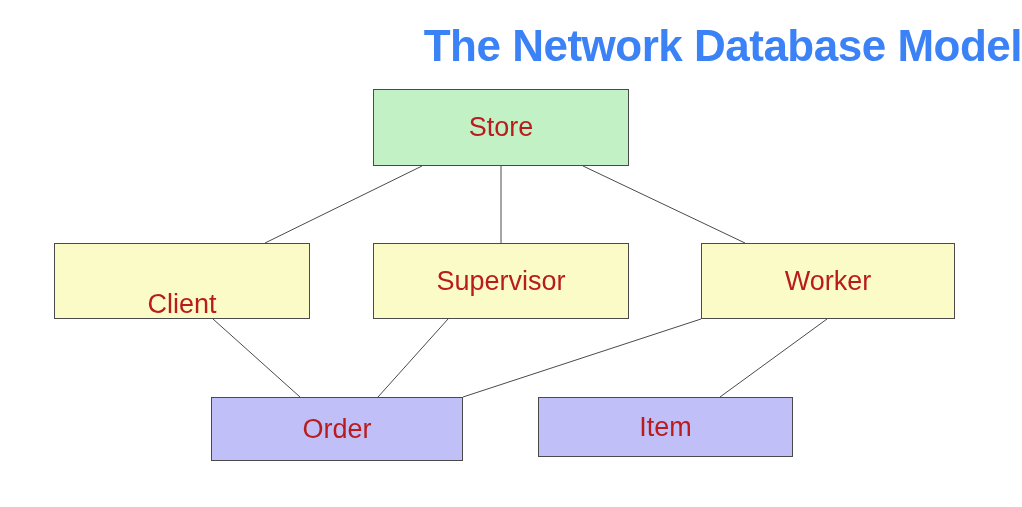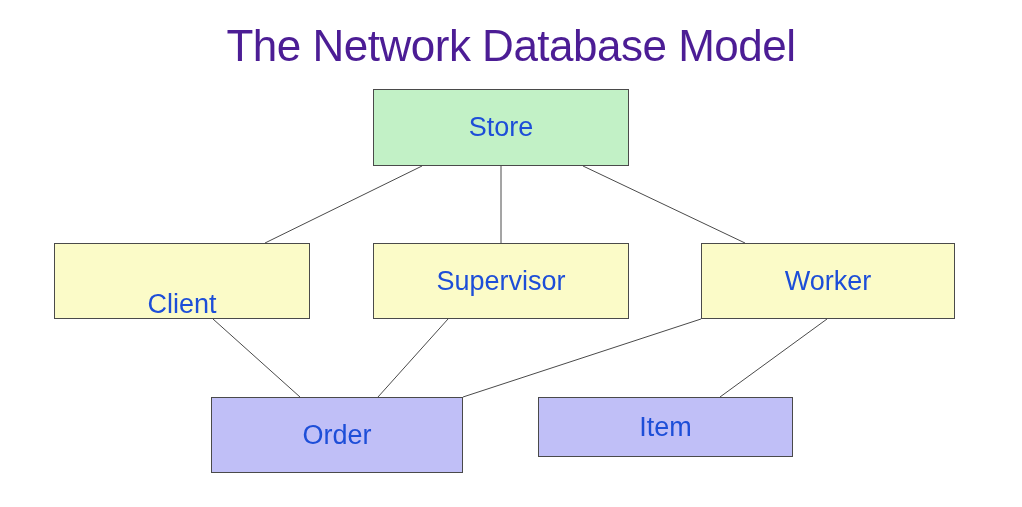--- a/index.html
+++ b/index.html
@@ -13,24 +13,24 @@
     width: 1022px;
     height: 507px;
     background: #ffffff;
     overflow: hidden;
   }
   .diagram-title {
     position: absolute;
     top: 22px;
     left: 0;
     width: 100%;
-    text-align: center;
+    text-align: right;
     font-size: 44px;
-    font-weight: normal;
-    color: #4c1d95;
+    font-weight: bold;
+    color: #3b82f6;
     letter-spacing: -0.5px;
     line-height: 1.1;
     white-space: nowrap;
   }
   .edges-svg {
     position: absolute;
     left: 0;
     top: 0;
     width: 1022px;
     height: 507px;
@@ -38,21 +38,21 @@
   .node {
     position: absolute;
     box-sizing: border-box;
     border: 1px solid #4a4a4a;
     display: flex;
     align-items: center;
     justify-content: center;
   }
   .node-label {
     font-size: 27px;
-    color: #1d4ed8;
+    color: #b91c1c;
     line-height: 1;
     white-space: nowrap;
   }
 </style>
 </head>
 <body>
 
 <div class="canvas">
 
   <svg class="edges-svg" viewBox="0 0 1022 507" xmlns="http://www.w3.org/2000/svg">
@@ -72,20 +72,20 @@
   </div>
   <div class="node" style="left: 54px; top: 243px; width: 256px; height: 76px; background: rgb(251, 251, 200); border-color: rgb(74, 74, 74); align-items: flex-end;">
     <span class="node-label">Client</span>
   </div>
   <div class="node" style="left: 701px; top: 243px; width: 254px; height: 76px; background: rgb(251, 251, 200); border-color: rgb(74, 74, 74);">
     <span class="node-label">Worker</span>
   </div>
   <div class="node" style="left: 373px; top: 243px; width: 256px; height: 76px; background: rgb(251, 251, 200); border-color: rgb(74, 74, 74);">
     <span class="node-label">Supervisor</span>
   </div>
-  <div class="node" style="left: 211px; top: 397px; width: 252px; height: 76px; background: rgb(192, 191, 247); border-color: rgb(74, 74, 74);">
+  <div class="node" style="left: 211px; top: 397px; width: 252px; height: 64px; background: rgb(192, 191, 247); border-color: rgb(74, 74, 74);">
     <span class="node-label">Order</span>
   </div>
   <div class="node" style="left: 538px; top: 397px; width: 255px; height: 60px; background: rgb(192, 191, 247); border-color: rgb(74, 74, 74);">
     <span class="node-label">Item</span>
   </div>
 
 </div>
 
 </body></html>

